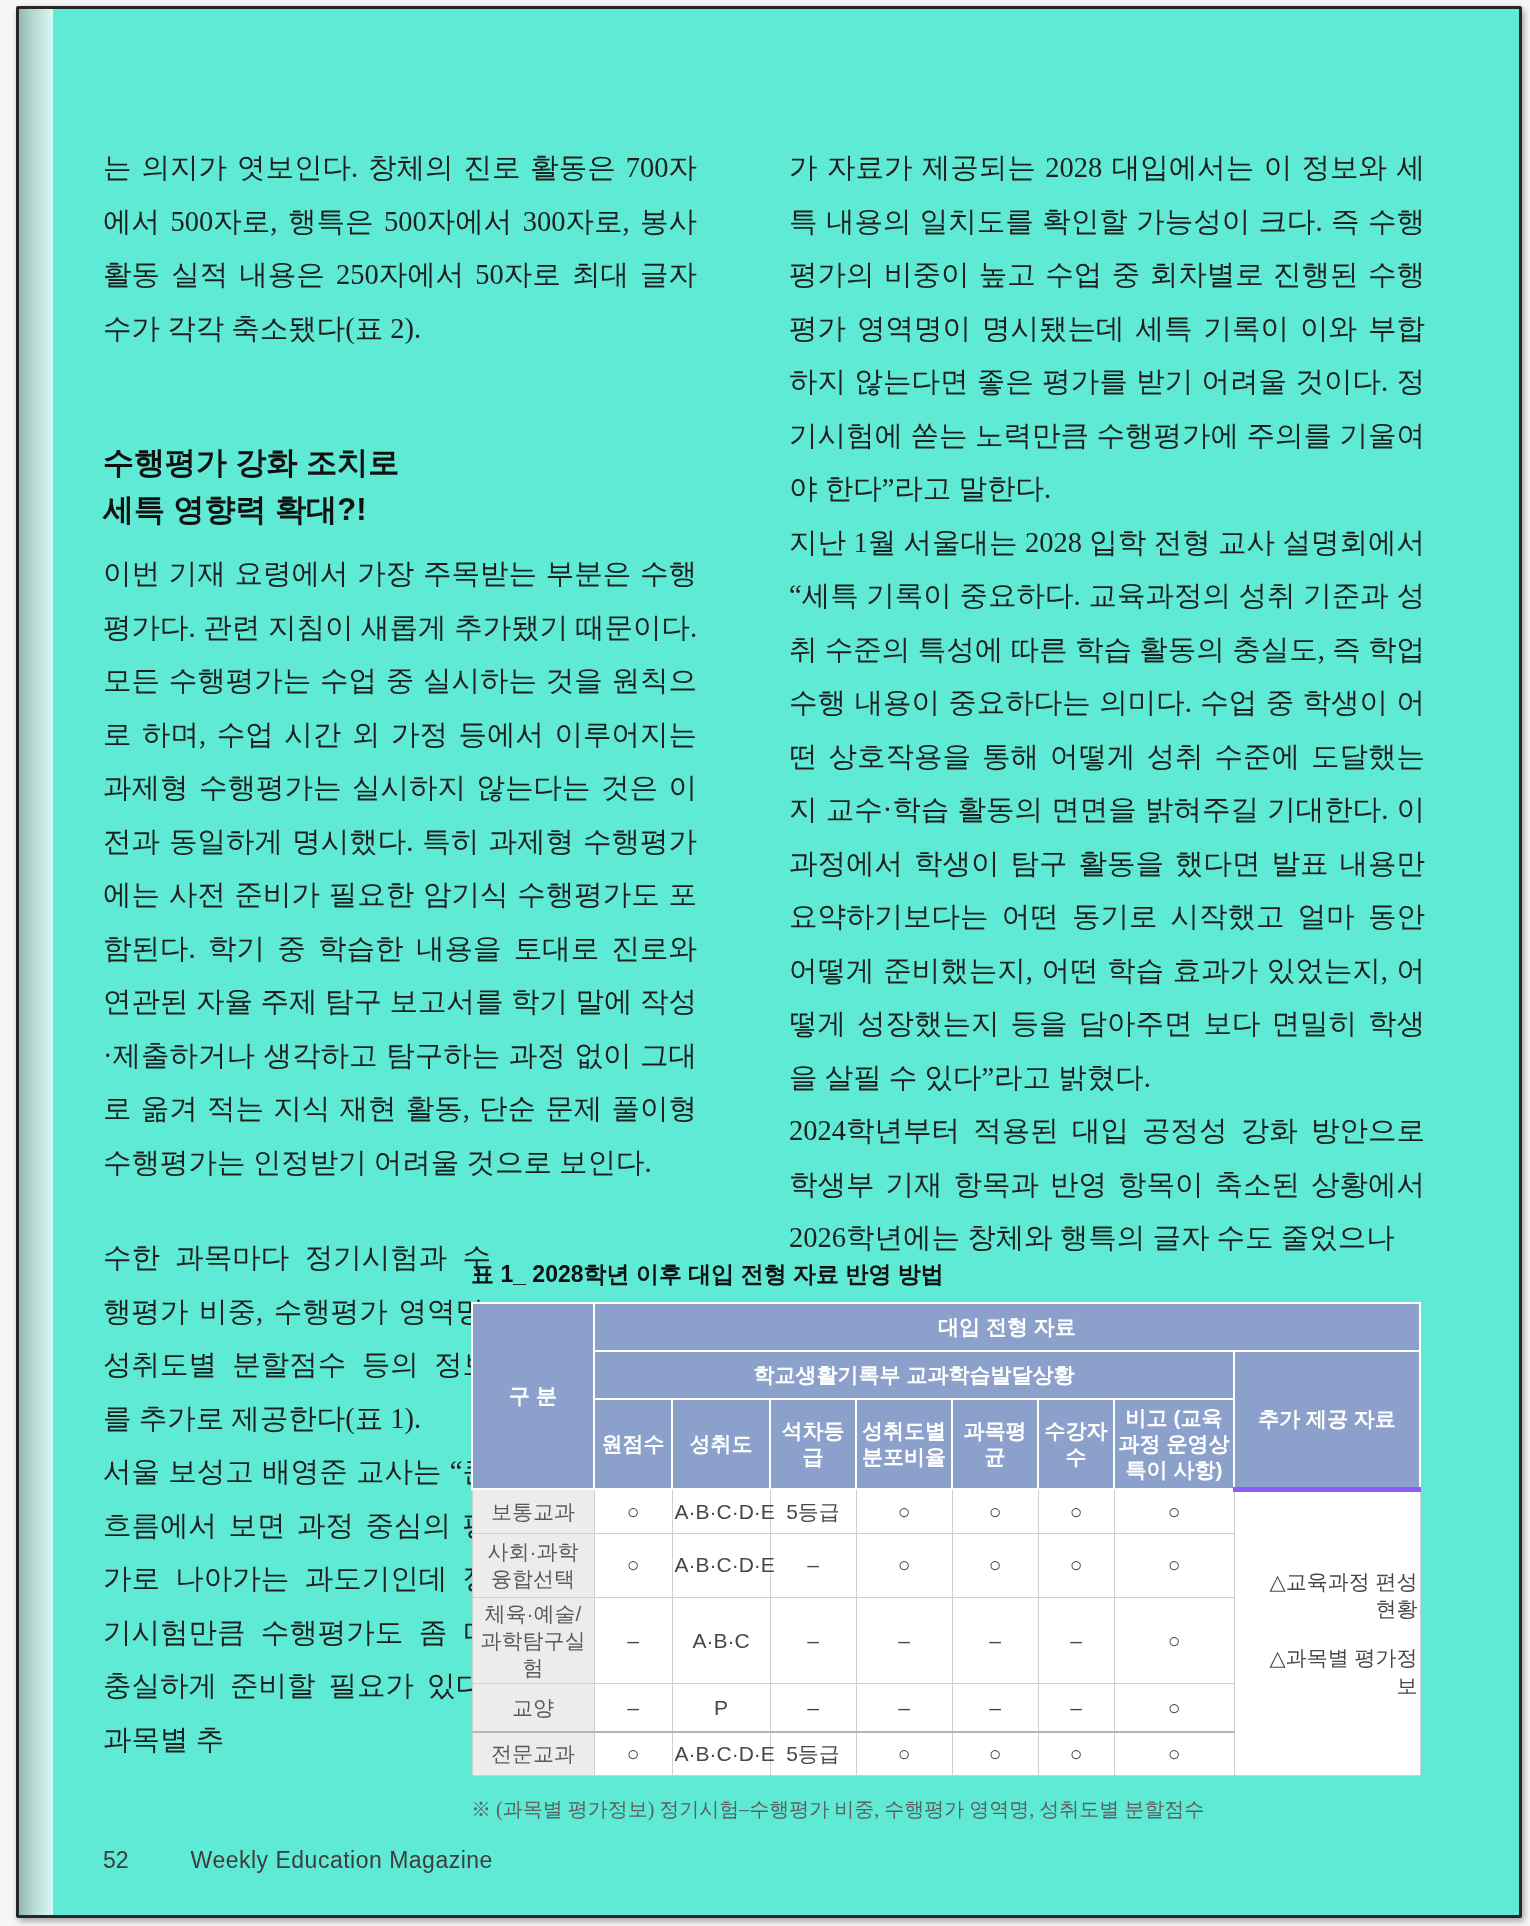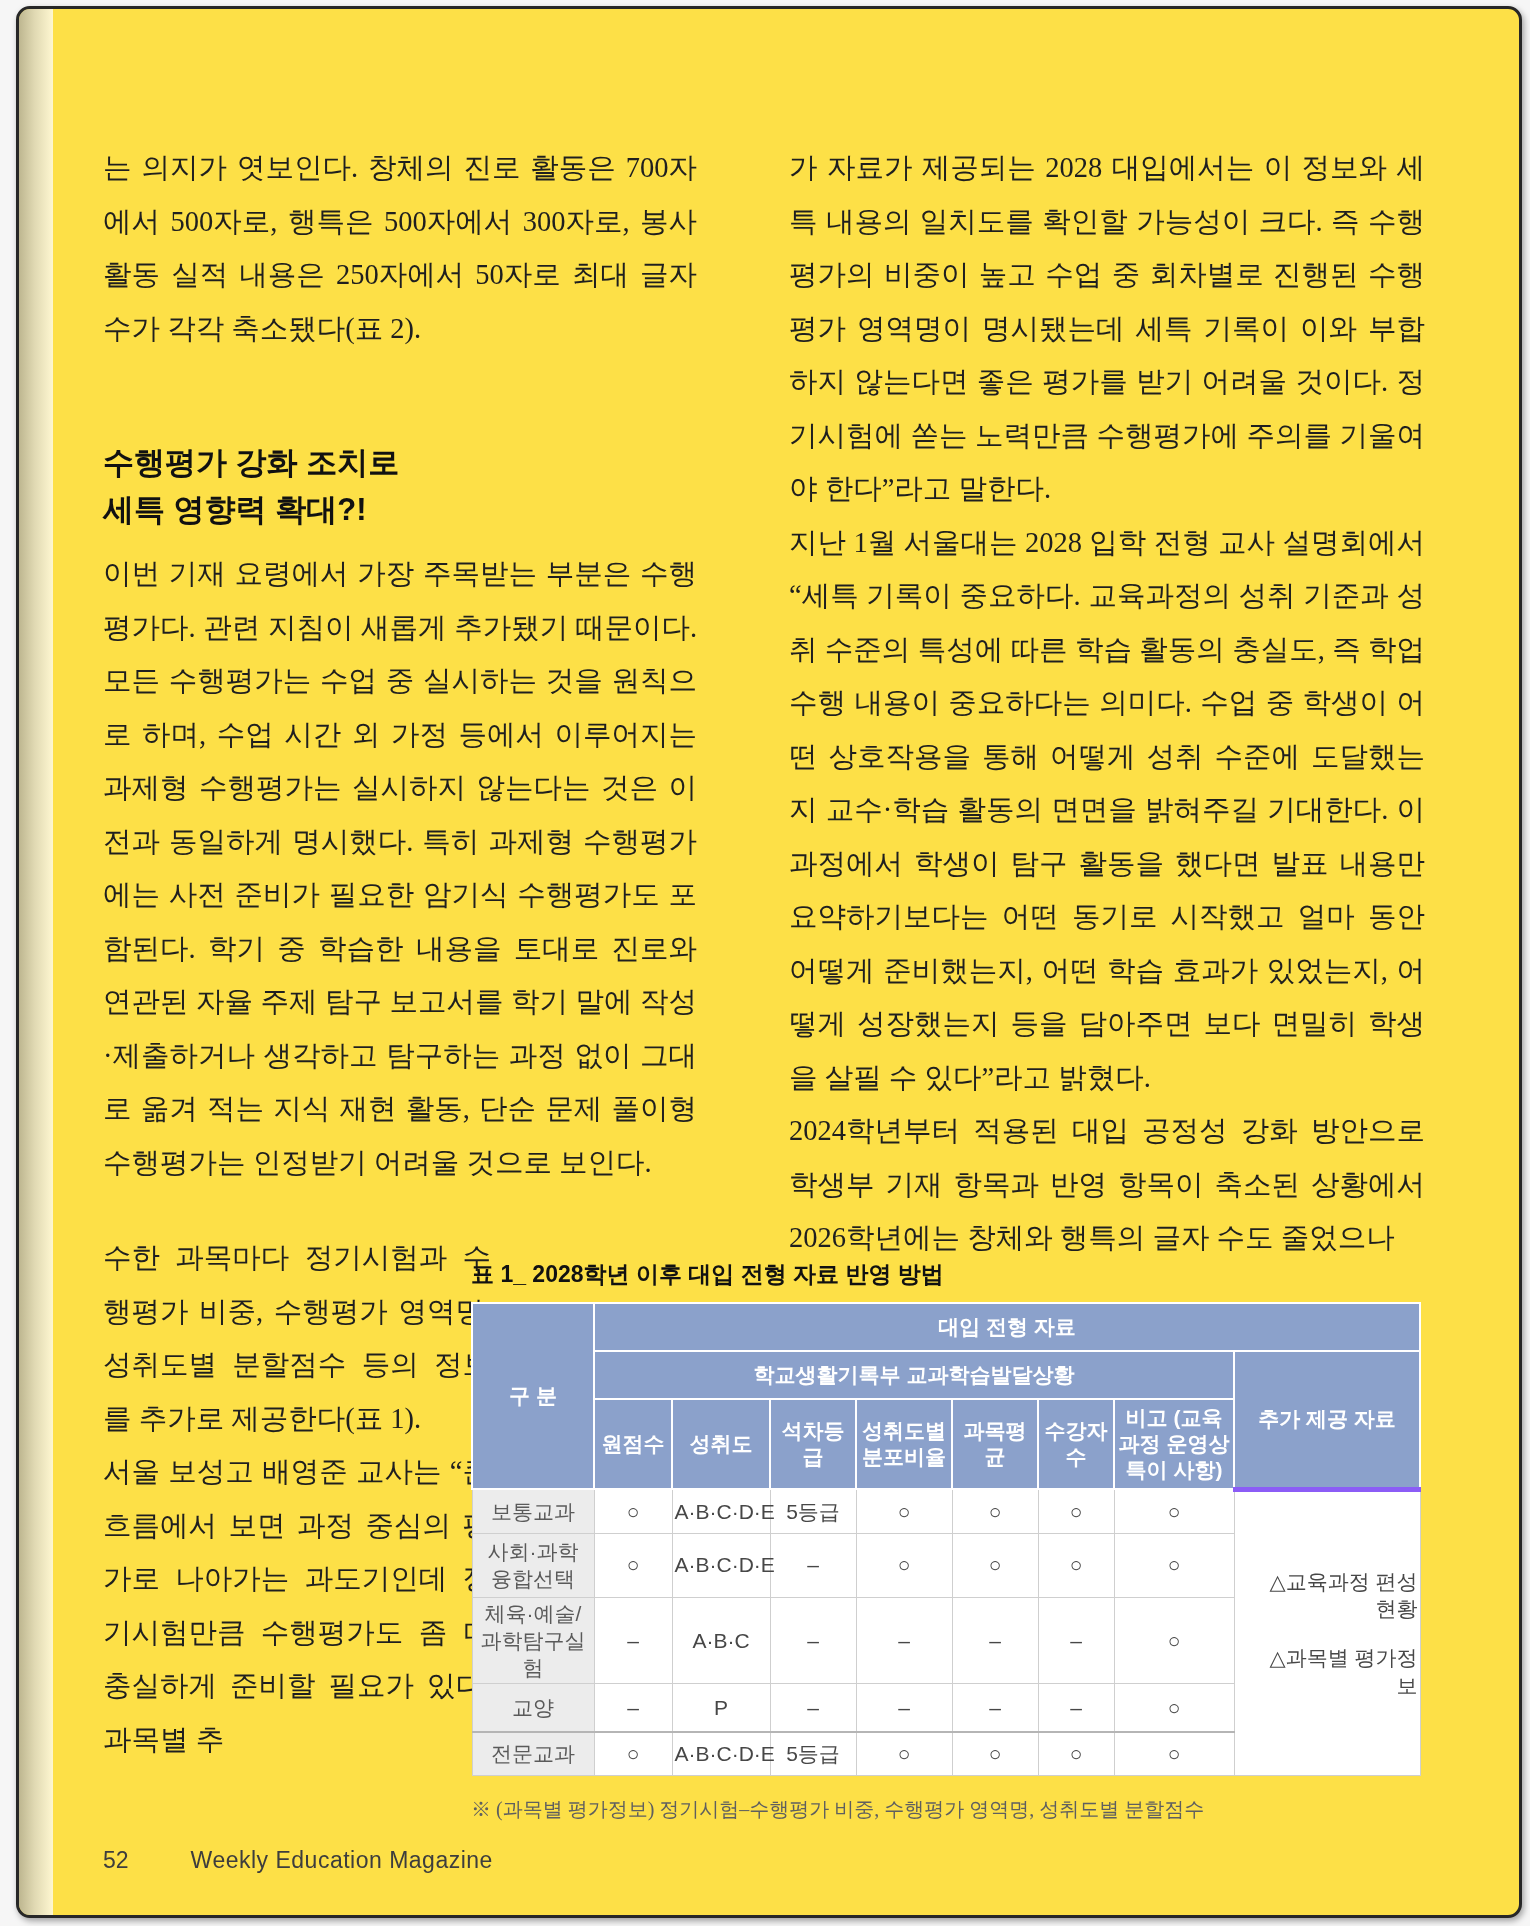--- a/index.html
+++ b/index.html
@@ -2,21 +2,21 @@
 <html lang="ko"><head>
 <meta charset="utf-8">
 <style>
   html,body{margin:0;padding:0;}
   body{
     width:1530px;height:1926px;position:relative;background:#f6f6f6;
     font-family:"Liberation Sans","DejaVu Sans",sans-serif;
   }
   .page-frame{
     position:absolute;left:16px;top:6px;right:8px;bottom:8px;
-    background:#fde047;border:3px solid #272727;border-radius:14px;
+    background:#5eead4;border:3px solid #272727;border-radius:2px;
     overflow:hidden;box-shadow:2px 3px 6px rgba(0,0,0,.35);
   }
   .page-edge{
     position:absolute;left:0;top:0;bottom:0;width:34px;
     background:linear-gradient(90deg,#a8a8a8 0%,#d6d6d6 45%,#ffffff 100%);
     opacity:.75;pointer-events:none;
   }
   
   .serif-col{
     position:absolute;

